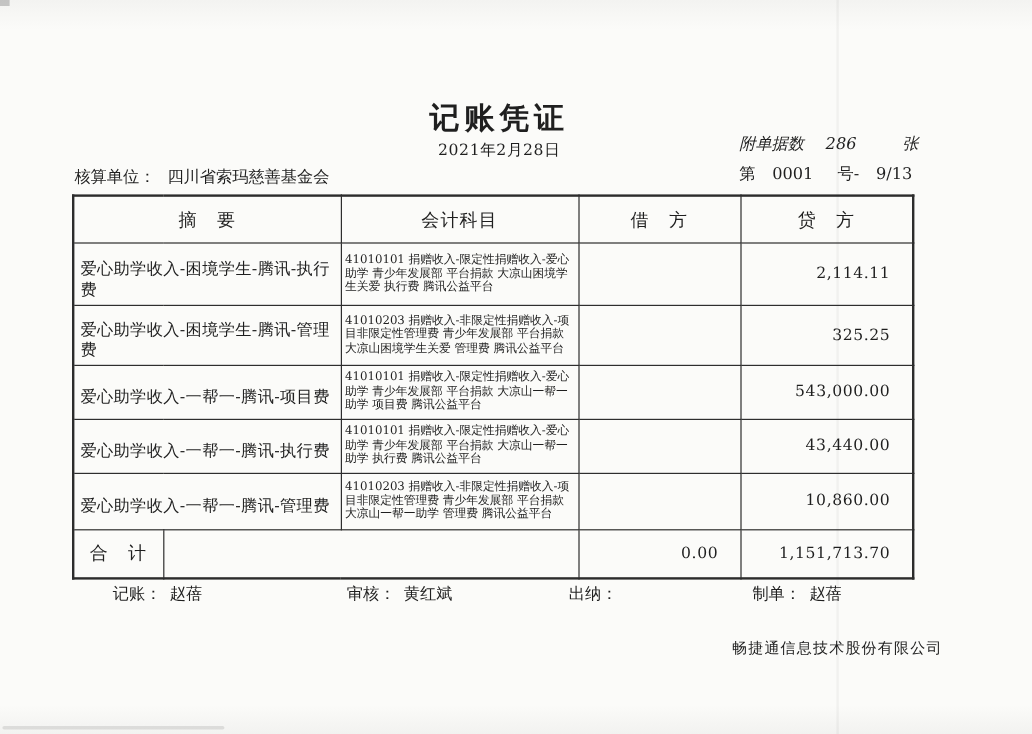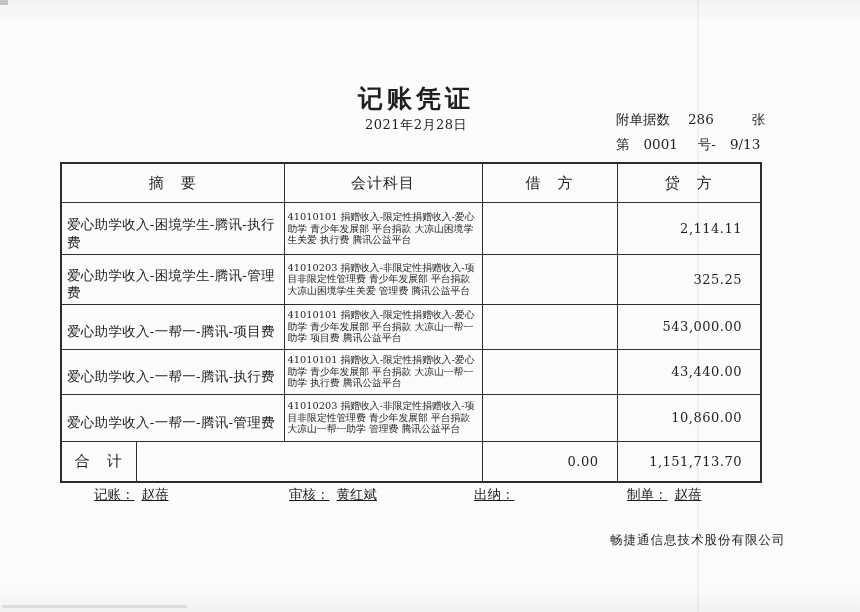--- a/index.html
+++ b/index.html
@@ -10,21 +10,21 @@
     color:#1f1f1f;
   }
   .crease{position:absolute;left:697px;top:0;width:2px;height:612px;background:rgba(110,110,110,0.07);}
   .speck{position:absolute;left:0;top:0;width:8px;height:5px;background:#8a8a8a;opacity:.45;}
   .smudge{position:absolute;left:2px;top:605px;width:185px;height:3px;background:rgba(110,110,110,0.18);border-radius:2px;}
 
   .title{position:absolute;top:82px;left:0;width:832px;text-align:center;
          font-size:25px;font-weight:bold;letter-spacing:4px;}
   .date-line{position:absolute;top:116px;left:0;width:832px;text-align:center;
          font-size:13px;letter-spacing:0.5px;}
-  .attached{position:absolute;top:111px;left:616px;font-size:13.5px;display:flex;align-items:baseline;}
+  .attached{position:absolute;top:111px;left:616px;font-size:13.5px;display:flex;align-items:baseline;font-style:italic;}
   .attached .cnt{margin-left:18px;}
   .attached .unit{margin-left:38px;}
   .voucher-no{position:absolute;top:136px;left:616px;font-size:13.5px;display:flex;align-items:baseline;}
   .voucher-no .num{margin-left:14px;}
   .voucher-no .suffix{margin-left:20px;}
   .voucher-no .pg{margin-left:14px;}
   .unit-line{position:absolute;top:139px;left:62px;font-size:13.5px;}
   .unit-line .name{margin-left:10px;}
 
   table.voucher{
@@ -32,21 +32,21 @@
     border-collapse:collapse;table-layout:fixed;
     border:2px solid #2c2c2c;
   }
   table.voucher th,table.voucher td{border:1px solid #2e2e2e;overflow:hidden;}
   table.voucher th{font-size:15px;font-weight:normal;letter-spacing:1px;height:36px;text-align:center;}
   td.cell-summary{font-size:13.5px;line-height:1.28;letter-spacing:0.3px;padding:12px 3px 2px 5px;vertical-align:middle;}
   td.cell-account{font-size:9.8px;line-height:1.2;padding:1px 2px 1px 3px;vertical-align:middle;}
   td.cell-debit,td.cell-credit{text-align:right;padding-right:18px;font-size:13px;letter-spacing:0.5px;vertical-align:middle;}
   td.total-label{font-size:15px;text-align:center;letter-spacing:1px;vertical-align:middle;}
 
-  .sig{position:absolute;top:486px;font-size:13.5px;text-decoration:underline;}
+  .sig{position:absolute;top:486px;font-size:13.5px;}
   .sig .name{margin-left:7px;}
   #sig-bookkeeper{left:94px;}
   #sig-auditor{left:289px;}
   #sig-cashier{left:474px;}
   #sig-preparer{left:627px;}
   .vendor{position:absolute;top:532px;left:610px;font-size:12.5px;letter-spacing:1px;}
 </style>
 </head>
 <body>
 
@@ -64,20 +64,23 @@
     <span class="unit">张</span>
   </div>
 
   <div class="voucher-no">
     <span>第</span>
     <span class="num">0001</span>
     <span class="suffix">号-</span>
     <span class="pg">9/13</span>
   </div>
 
+  <div class="unit-line">
+    <span>核算单位：</span><span class="name">四川省索玛慈善基金会</span>
+  </div>
 
   <table class="voucher">
     <colgroup>
       <col style="width:75px">
         <col style="width:148px">
         <col style="width:198px">
       <col style="width:135px">
         <col style="width:144px">
     </colgroup>
     <thead>

